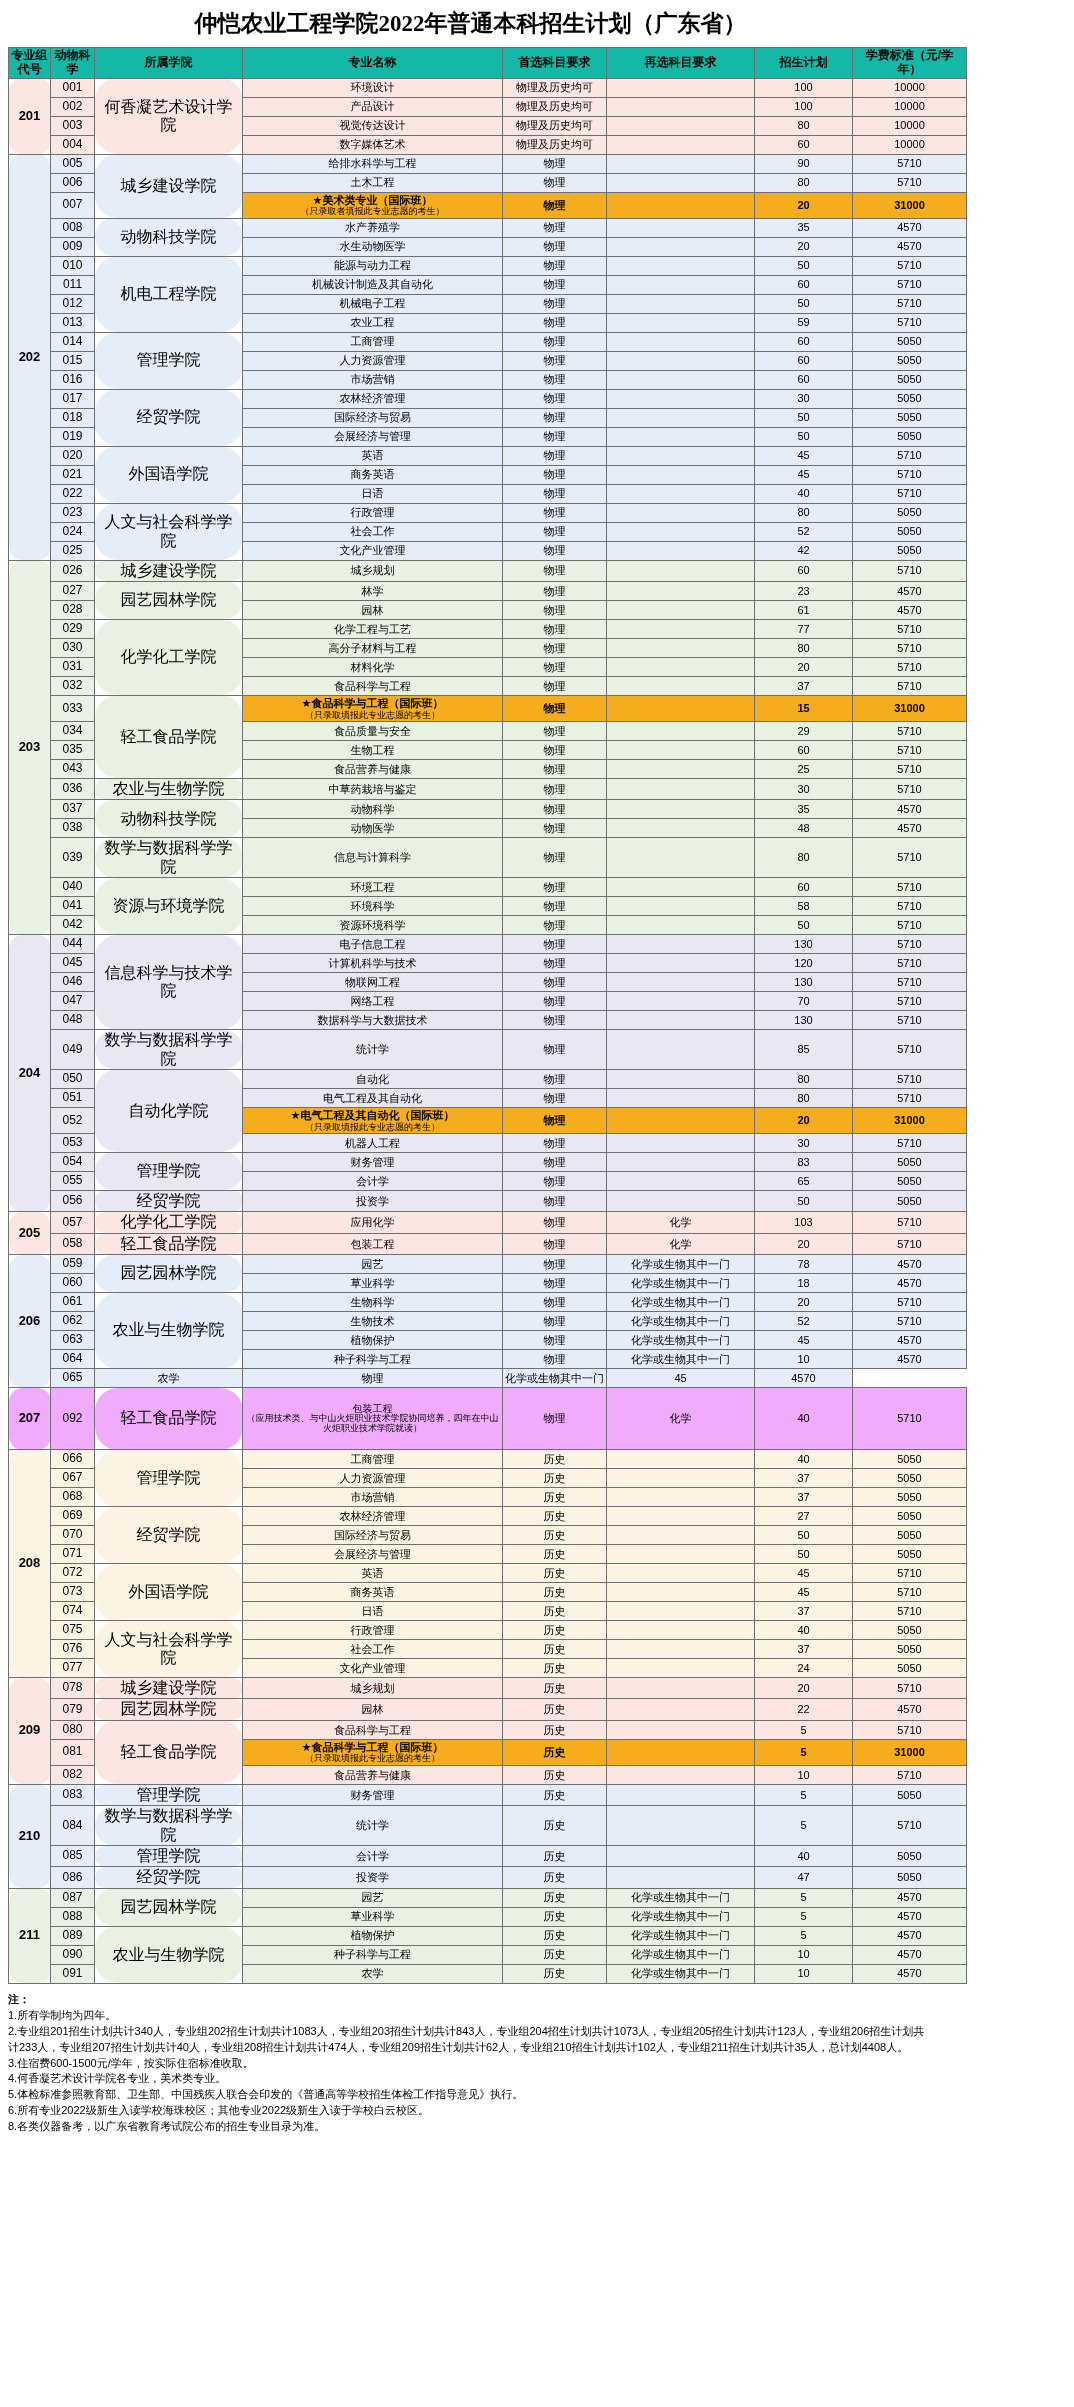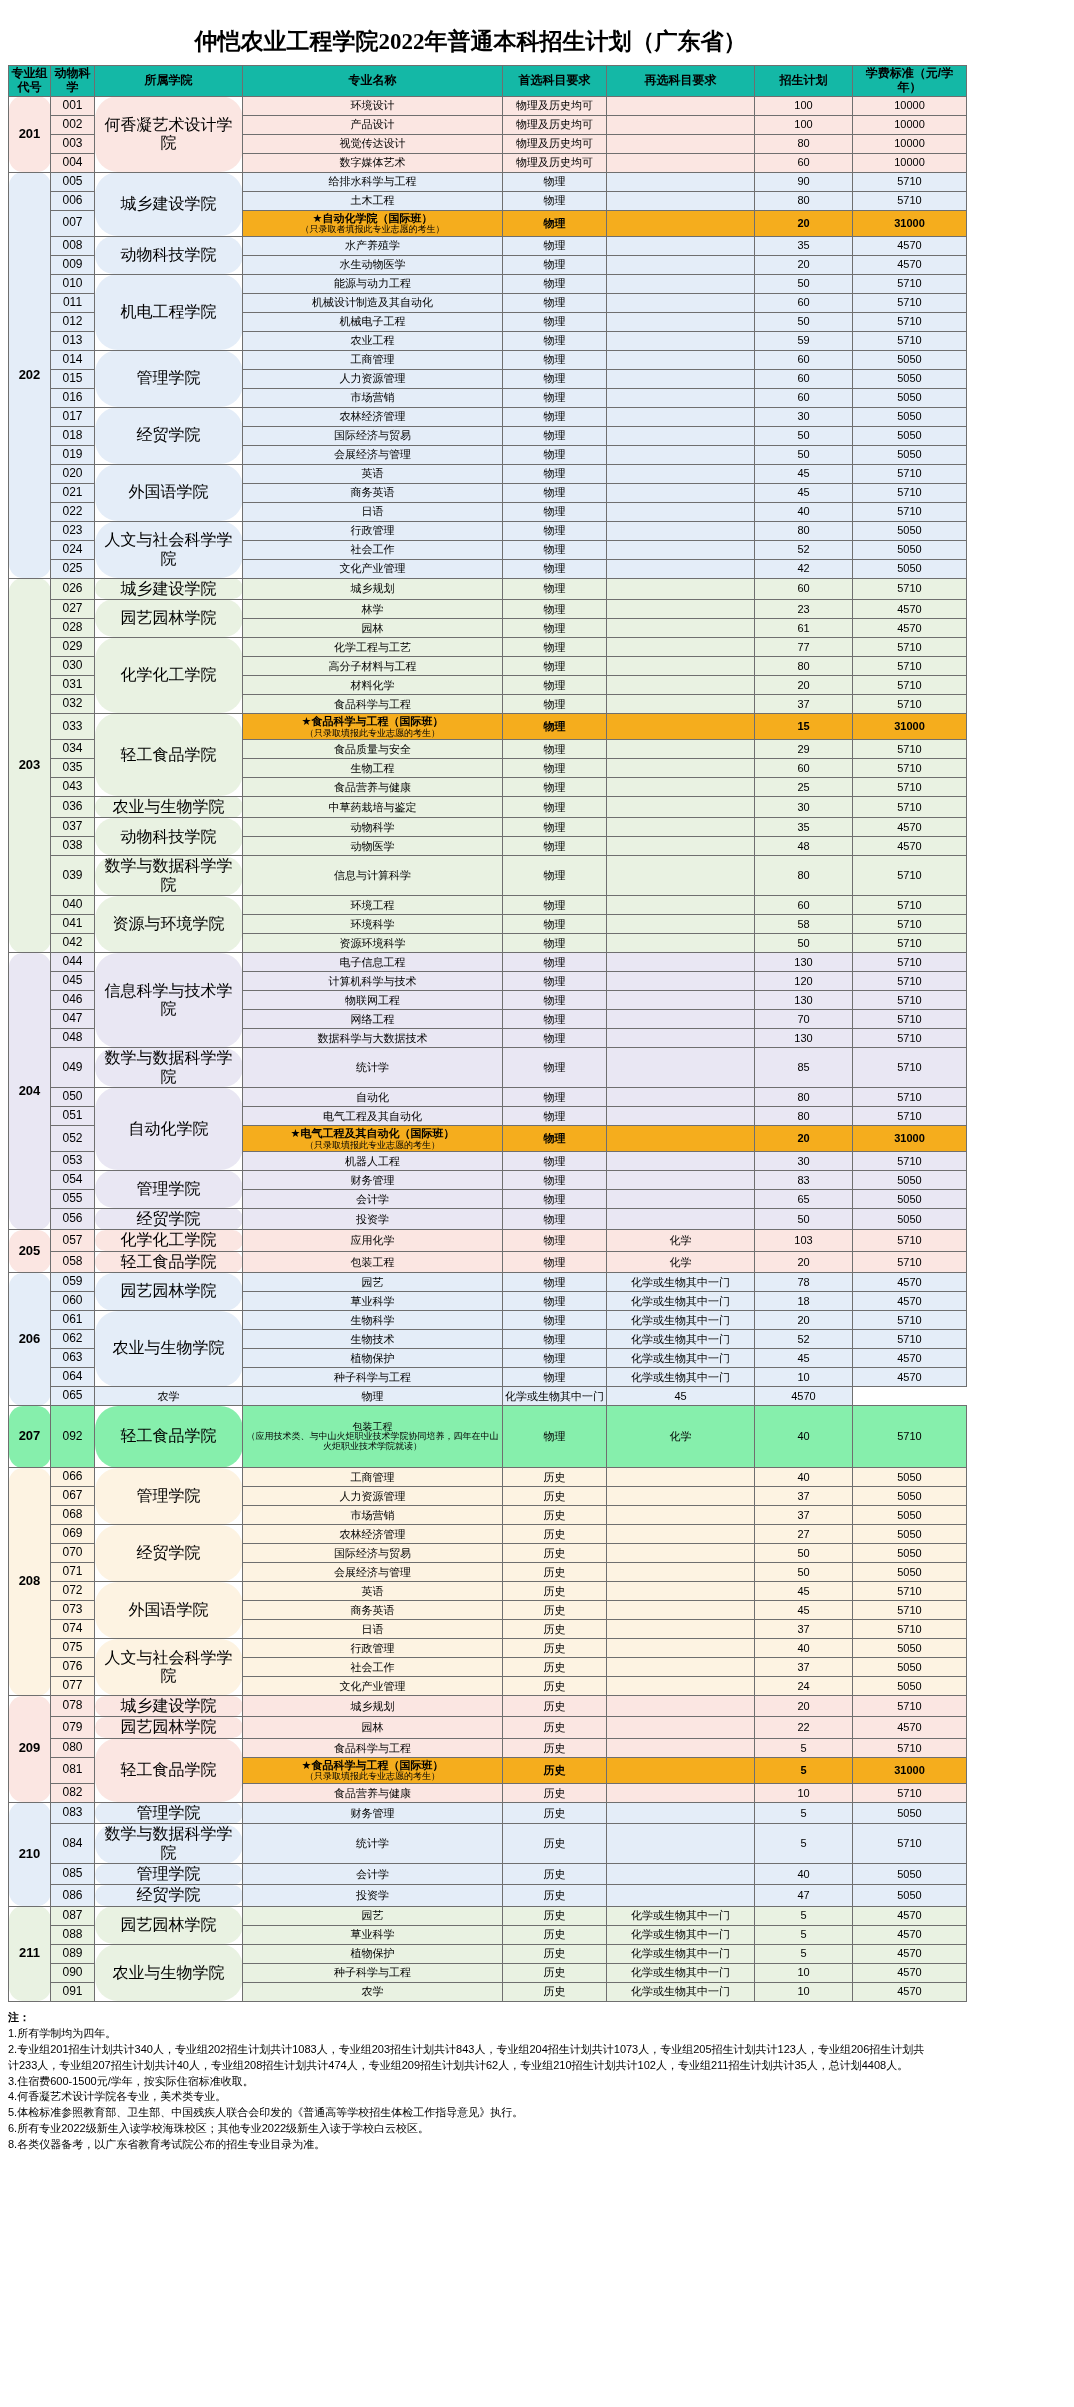--- a/index.html
+++ b/index.html
@@ -3,21 +3,21 @@
 <meta charset="utf-8">
 <style>
   * { box-sizing: border-box; }
   body {
     margin: 0;
     padding: 0;
     background: #ffffff;
     font-family: "Liberation Sans", "DejaVu Sans", sans-serif;
     width: 1074px;
   }
-  .page { width: 941px; padding: 22px 8px 10px 8px; }
+  .page { width: 941px; padding: 4px 8px 10px 8px; }
   h1.title {
     text-align: center;
     font-family: "Liberation Serif", "DejaVu Serif", serif;
     font-size: 23px;
     font-weight: bold;
     margin: 4px 0 8px 0;
     letter-spacing: 0px;
     color: #000;
   }
   table.plan {
@@ -46,21 +46,21 @@
   td.major { text-align: center; }
   .hl { background: #f5ad1d !important; font-weight: bold; }
   .hl .note { font-weight: normal; font-size: 9px; display:block;text-align:center; }
   .majnote { font-size: 9px; display: block; line-height: 1.1; }
   .g201 { background: #fbe6e2; }
   .g202 { background: #e4edf8; }
   .g203 { background: #e9f2e2; }
   .g204 { background: #e9e7f3; }
   .g205 { background: #fbe6e2; }
   .g206 { background: #e4edf8; }
-  .g207 { background: #86efac; margin-left: 28px; }
+  .g207 { background: #f0abfc; margin-left: 28px; }
   .g208 { background: #fdf3e2; }
   .g209 { background: #fbe6e2; }
   .g210 { background: #e4edf8; }
   .g211 { background: #e9f2e2; }
   .notes {
     margin-top: 8px;
     font-size: 11px;
     line-height: 1.45;
     font-family: "Liberation Sans", "DejaVu Sans", sans-serif;
     color: #000;
@@ -146,21 +146,21 @@
         <tr class="g202">
           <td class="code">006</td>
           <td class="major"><span>土木工程</span></td>
           <td class="">物理</td>
           <td class=""></td>
           <td class="">80</td>
           <td class="">5710</td>
         </tr>
         <tr class="g202">
           <td class="code">007</td>
-          <td class="major hl"><span>★自动化学院（国际班）</span><span class="note">（只录取者填报此专业志愿的考生）</span></td>
+          <td class="major hl"><span>★美术类专业（国际班）</span><span class="note">（只录取者填报此专业志愿的考生）</span></td>
           <td class="hl">物理</td>
           <td class="hl"></td>
           <td class="hl">20</td>
           <td class="hl">31000</td>
         </tr>
         <tr class="g202">
           <td class="code">008</td>
           <td class="dept" rowspan="2">动物科技学院</td>
           <td class="major"><span>水产养殖学</span></td>
           <td class="">物理</td>

